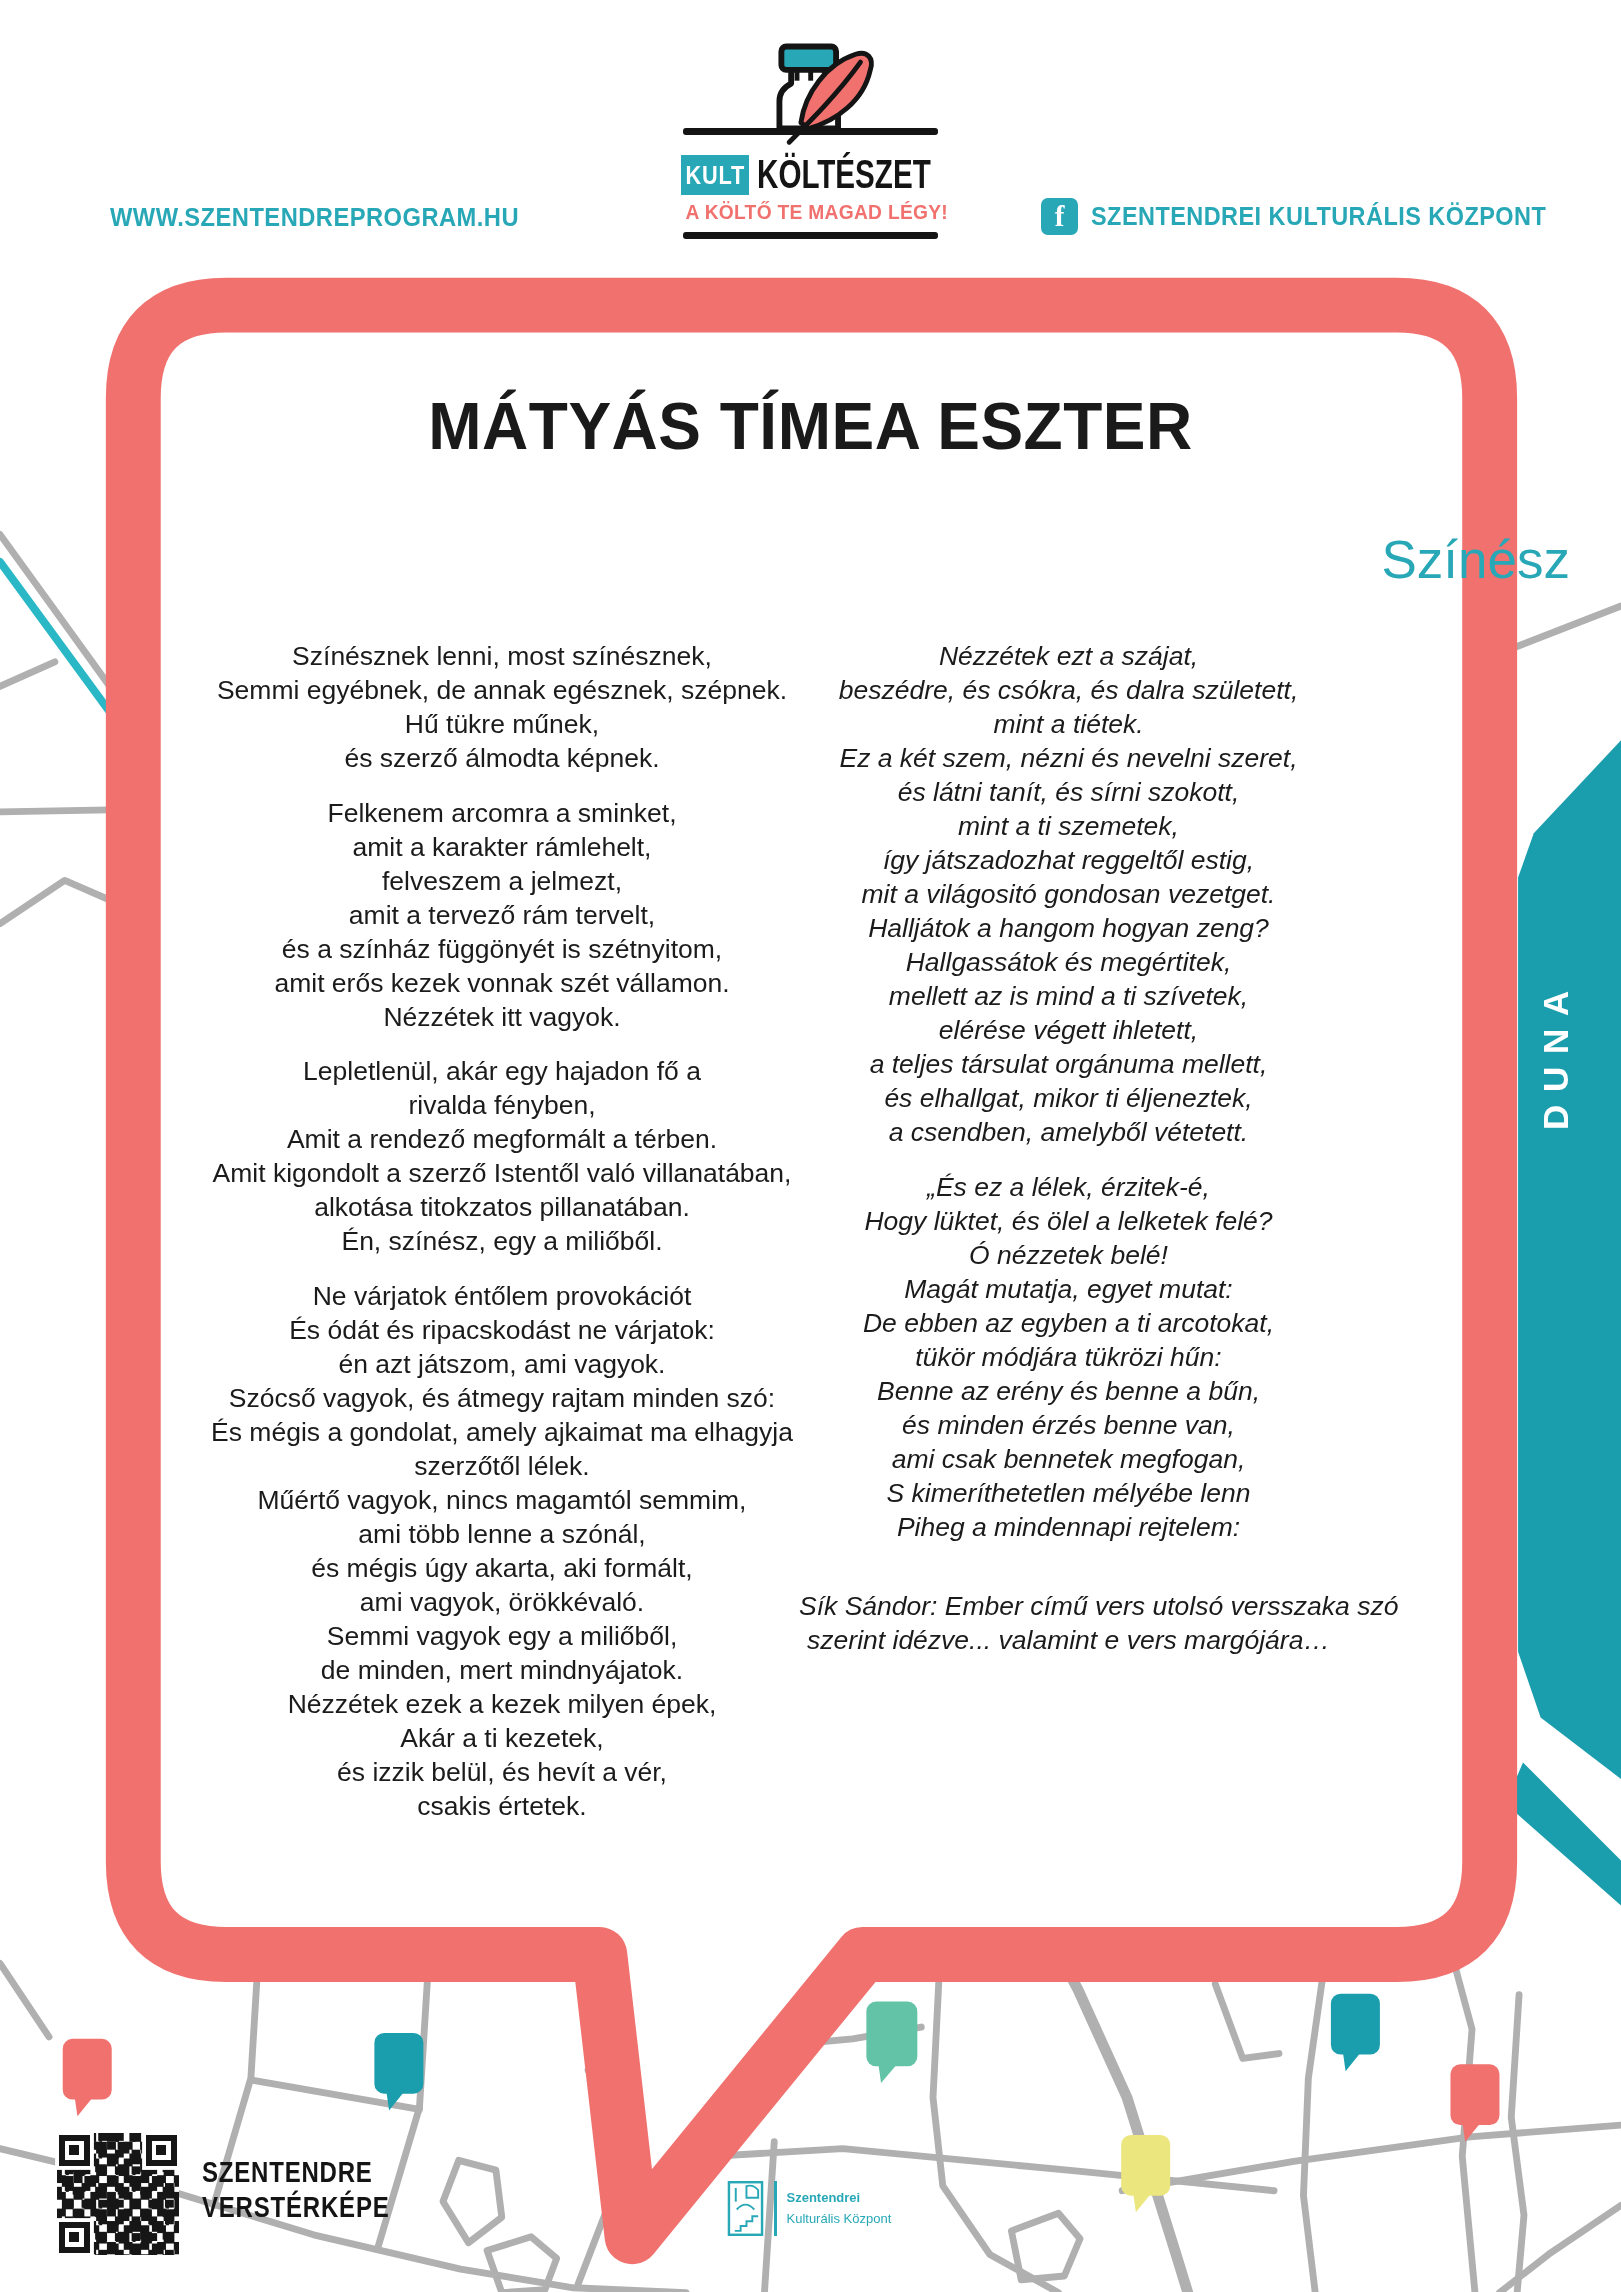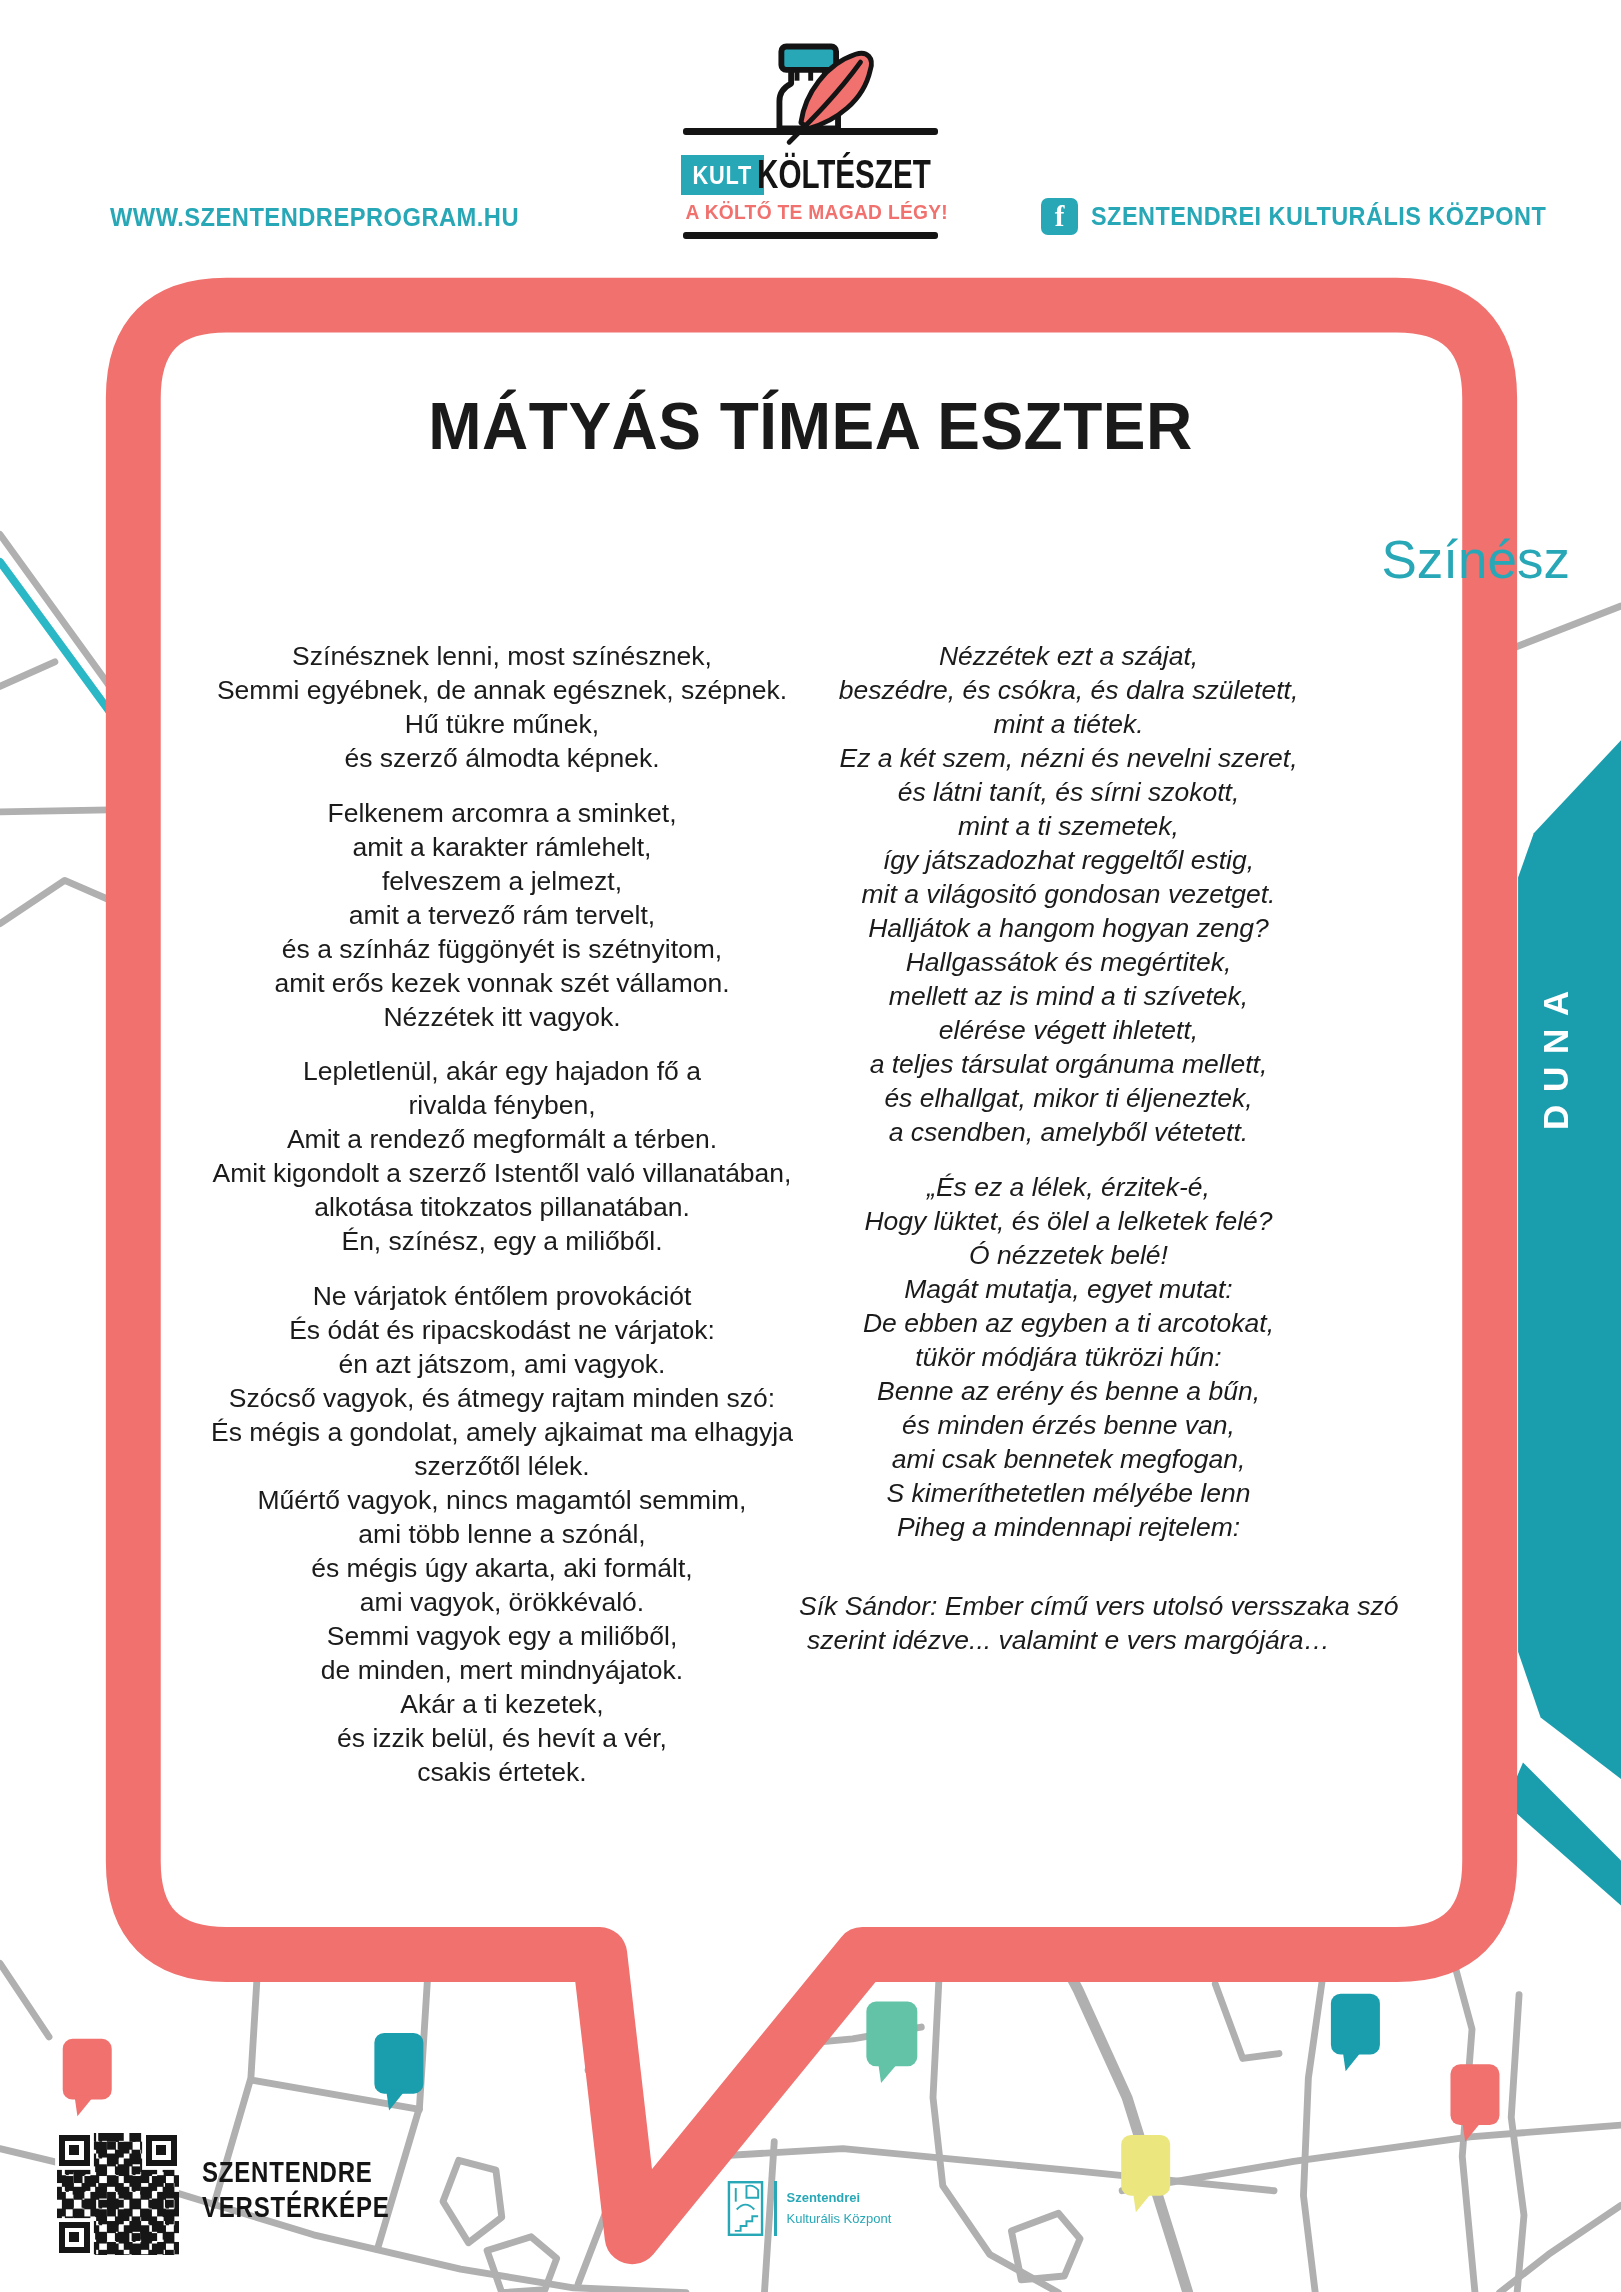--- a/index.html
+++ b/index.html
@@ -25,21 +25,21 @@
     font-family:"Liberation Serif",serif;
   }
   .fb-label{
     font-size:25.5px;font-weight:bold;color:var(--teal);letter-spacing:0.5px;
     transform:scaleX(0.92);transform-origin:left center;white-space:nowrap;
   }
 
   
   .logo-line{position:absolute;left:683px;width:255px;height:6.9px;background:#141414;border-radius:2.9px;}
   .kult-box{
-    position:absolute;left:681px;top:155px;width:83px;height:40px;background:var(--teal);
+    position:absolute;left:681px;top:155px;width:68px;height:40px;background:var(--teal);
     display:flex;align-items:center;justify-content:center;
   }
   .kult-box span{
     color:#fff;font-weight:bold;font-size:26.5px;letter-spacing:1px;
     transform:scaleX(0.82);
   }
   .koltszet{
     position:absolute;left:757px;top:153px;
     font-size:40px;font-weight:bold;color:#141414;line-height:43px;
     transform:scaleX(0.74);transform-origin:left center;white-space:nowrap;
@@ -246,20 +246,21 @@
         <div class="pline">én azt játszom, ami vagyok.</div>
         <div class="pline">Szócső vagyok, és átmegy rajtam minden szó:</div>
         <div class="pline">És mégis a gondolat, amely ajkaimat ma elhagyja</div>
         <div class="pline">szerzőtől lélek.</div>
         <div class="pline">Műértő vagyok, nincs magamtól semmim,</div>
         <div class="pline">ami több lenne a szónál,</div>
         <div class="pline">és mégis úgy akarta, aki formált,</div>
         <div class="pline">ami vagyok, örökkévaló.</div>
         <div class="pline">Semmi vagyok egy a miliőből,</div>
         <div class="pline">de minden, mert mindnyájatok.</div>
+        <div class="pline">Nézzétek ezek a kezek milyen épek,</div>
         <div class="pline">Akár a ti kezetek,</div>
         <div class="pline">és izzik belül, és hevít a vér,</div>
         <div class="pline">csakis értetek.</div>
       </div>
     </div>
   <div class="poem-col" id="right-col">
     <div>
         <div class="stanza">
           <div class="pline">Nézzétek ezt a szájat,</div>
           <div class="pline">beszédre, és csókra, és dalra született,</div>

